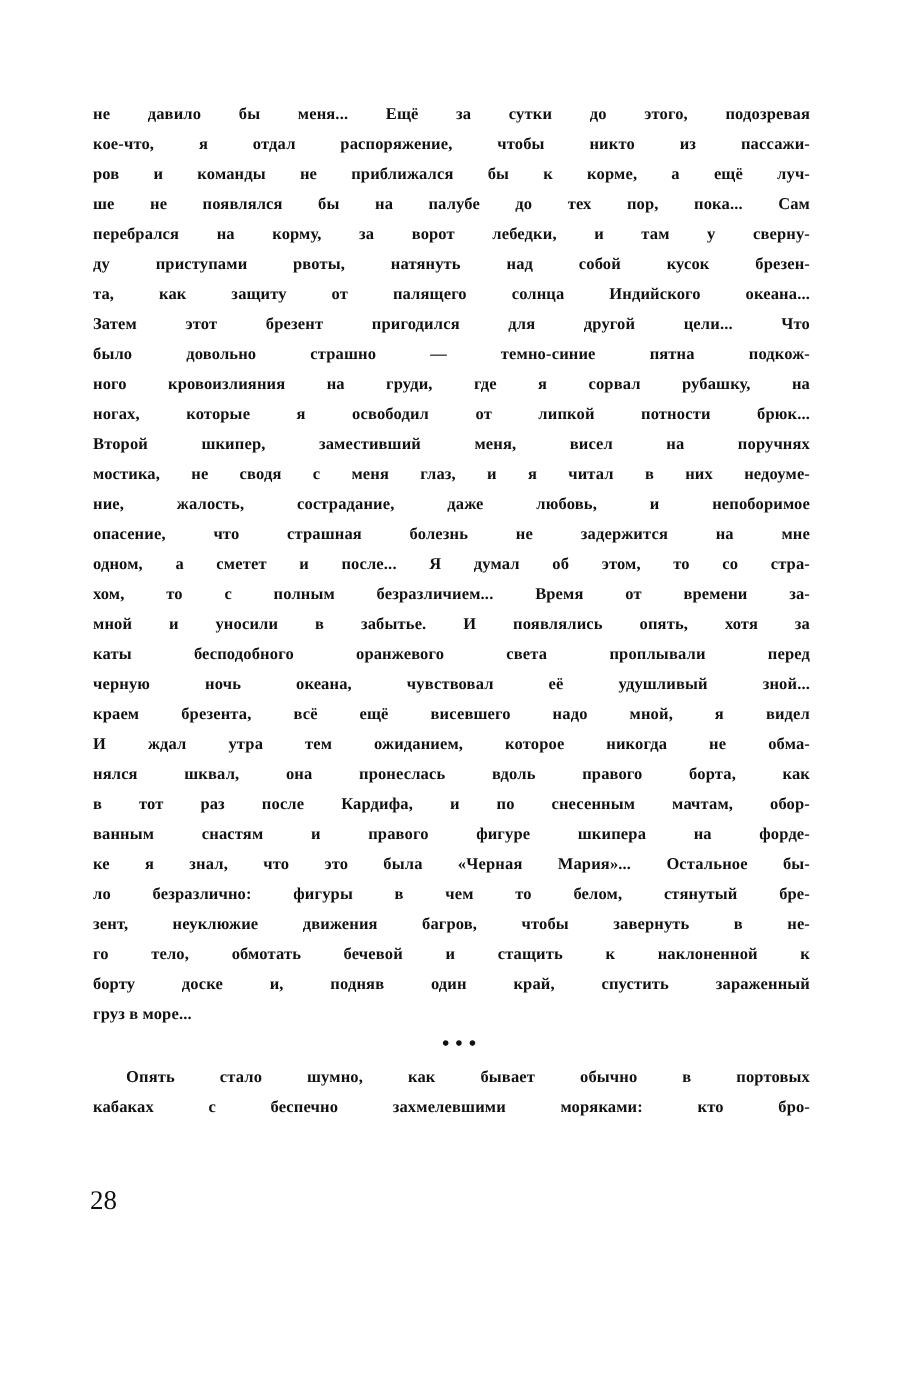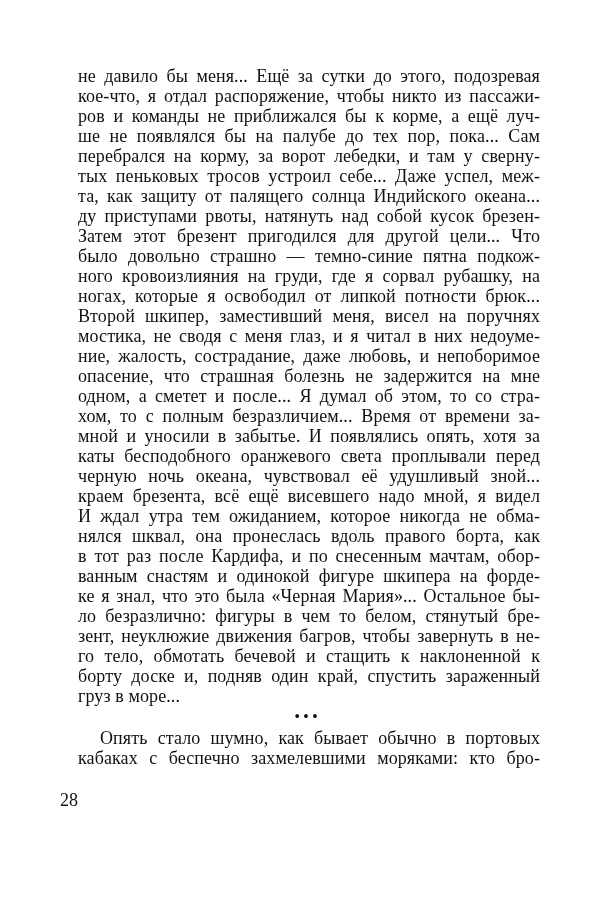--- a/index.html
+++ b/index.html
@@ -26,27 +26,26 @@
     .text-block {
       position: absolute;
       left: 62px;
       top: 66px;
       width: 478px;
     }
     .line {
       display: block;
       height: 20px;
       line-height: 20px;
-      font-size: 18px;
-      font-weight: normal;
+      font-size: 11px;
+      font-weight: bold;
       white-space: nowrap;
       text-align: justify;
       text-align-last: justify;
       letter-spacing: 0.1px;
-      margin-left: 16px;
     }
     .line.last {
       text-align-last: left;
     }
     .line.indent {
       padding-left: 22px;
     }
     .separator {
       display: block;
       height: 22px;
@@ -70,41 +69,40 @@
 <body>
 
 <div class="page">
   <div class="text-block">
     <div>
       <span class="line">не давило бы меня... Ещё за сутки до этого, подозревая</span>
       <span class="line">кое-что, я отдал распоряжение, чтобы никто из пассажи-</span>
       <span class="line">ров и команды не приближался бы к корме, а ещё луч-</span>
       <span class="line">ше не появлялся бы на палубе до тех пор, пока... Сам</span>
       <span class="line">перебрался на корму, за ворот лебедки, и там у сверну-</span>
-      <span class="line">тых пеньковых тросов устроил себе... Даже успел, меж-</span>
+      <span class="line">ду приступами рвоты, натянуть над собой кусок брезен-</span>
       <span class="line">та, как защиту от палящего солнца Индийского океана...</span>
-      <span class="line">ду приступами рвоты, натянуть над собой кусок брезен-</span>
       <span class="line">Затем этот брезент пригодился для другой цели... Что</span>
       <span class="line">было довольно страшно — темно-синие пятна подкож-</span>
       <span class="line">ного кровоизлияния на груди, где я сорвал рубашку, на</span>
       <span class="line">ногах, которые я освободил от липкой потности брюк...</span>
       <span class="line">Второй шкипер, заместивший меня, висел на поручнях</span>
       <span class="line">мостика, не сводя с меня глаз, и я читал в них недоуме-</span>
       <span class="line">ние, жалость, сострадание, даже любовь, и непоборимое</span>
       <span class="line">опасение, что страшная болезнь не задержится на мне</span>
       <span class="line">одном, а сметет и после... Я думал об этом, то со стра-</span>
       <span class="line">хом, то с полным безразличием... Время от времени за-</span>
       <span class="line">мной и уносили в забытье. И появлялись опять, хотя за</span>
       <span class="line">каты бесподобного оранжевого света проплывали перед</span>
       <span class="line">черную ночь океана, чувствовал её удушливый зной...</span>
       <span class="line">краем брезента, всё ещё висевшего надо мной, я видел</span>
       <span class="line">И ждал утра тем ожиданием, которое никогда не обма-</span>
       <span class="line">нялся шквал, она пронеслась вдоль правого борта, как</span>
       <span class="line">в тот раз после Кардифа, и по снесенным мачтам, обор-</span>
-      <span class="line">ванным снастям и одинокой фигуре шкипера на форде-</span>
+      <span class="line">ванным снастям и правого фигуре шкипера на форде-</span>
       <span class="line">ке я знал, что это была «Черная Мария»... Остальное бы-</span>
       <span class="line">ло безразлично: фигуры в чем то белом, стянутый бре-</span>
       <span class="line">зент, неуклюжие движения багров, чтобы завернуть в не-</span>
       <span class="line">го тело, обмотать бечевой и стащить к наклоненной к</span>
       <span class="line">борту доске и, подняв один край, спустить зараженный</span>
       <span class="line last">груз в море...</span>
     </div>
 
     <span class="separator">•••</span>
 

